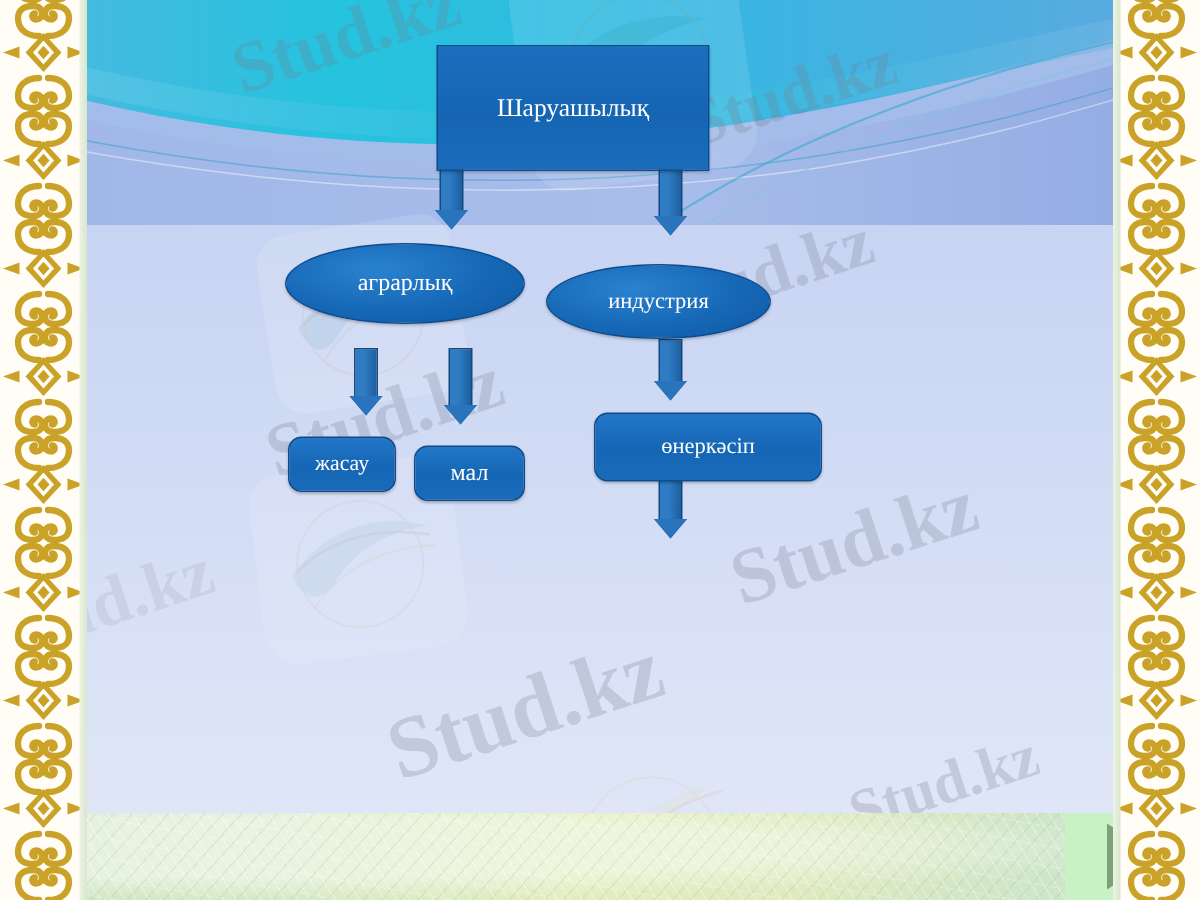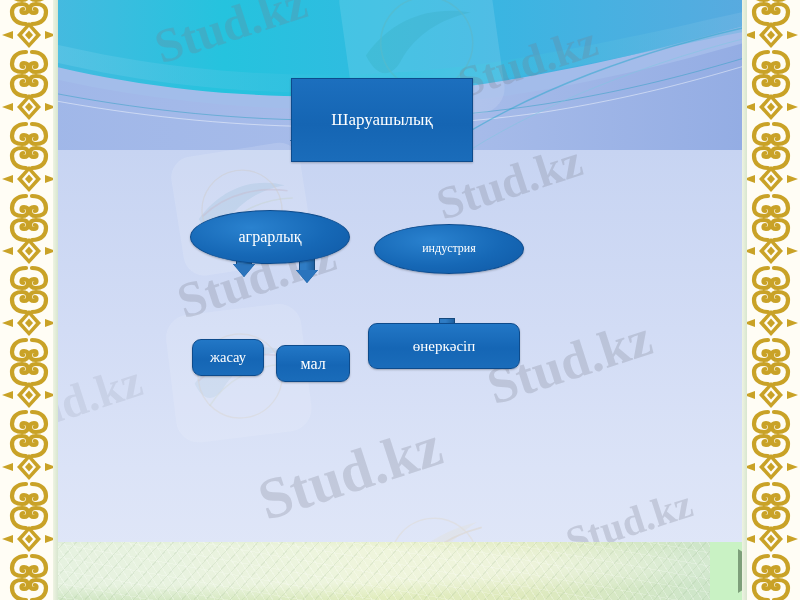--- a/index.html
+++ b/index.html
@@ -61,21 +61,21 @@
   
   .wm{
     position:absolute;color:rgba(120,125,140,.26);
     font-family:"Liberation Serif","DejaVu Serif",serif;
     font-weight:700;white-space:nowrap;pointer-events:none;
     transform-origin:left top;
   }
 
   
   .shape{position:absolute;display:flex;align-items:center;justify-content:center;
-    color:#ffffff;text-align:right;line-height:1.1;margin-top:48px;}
+    color:#ffffff;text-align:right;line-height:1.1;}
 
   .rect-main{
     background:linear-gradient(180deg,#1c6fbe 0%,#1565b3 55%,#1a6cba 100%);
     border:1px solid #0d4b8c;
     box-shadow:0 1px 2px rgba(0,0,0,.25);
   }
   .round-box{
     background:linear-gradient(180deg,#2277c6 0%,#1566b5 55%,#1a6cba 100%);
     border:1px solid #0d4b8c;border-radius:9px;
     box-shadow:0 1px 2px rgba(0,0,0,.25);
@@ -247,33 +247,33 @@
   </div>
 
   <div class="shape rect-main" style="left:291px;top:30px;width:180px;height:82px;font-size:17px;">
     <span>Шаруашылық</span>
   </div>
 
   <div class="shape ellipse" style="left:190px;top:162px;width:158px;height:52px;font-size:16px;">
     <span>аграрлық</span>
   </div>
 
-  <div class="shape ellipse" style="left:374px;top:176px;width:148px;height:48px;font-size:12px;">
+  <div class="shape ellipse" style="left:364px;top:176px;width:148px;height:48px;font-size:15px;">
     <span>индустрия</span>
   </div>
 
   <div class="shape round-box" style="left:192px;top:291px;width:70px;height:35px;font-size:14.5px;">
     <span>жасау</span>
   </div>
 
   <div class="shape round-box" style="left:276px;top:297px;width:72px;height:35px;font-size:16px;">
     <span>мал</span>
   </div>
 
-  <div class="shape round-box" style="left:368px;top:275px;width:150px;height:44px;font-size:15px;">
+  <div class="shape round-box" style="left:396px;top:275px;width:150px;height:44px;font-size:15px;">
     <span>өнеркәсіп</span>
   </div>
 
   <div class="list-box" style="left:355px;top:365px;width:318px;height:170px;">
     <div class="list-line">1.Электр энергетика</div>
     <div class="list-line">2.Металлургия</div>
     <div class="list-line">3.Машина жасау</div>
     <div class="list-line struck">4.Химия кешені</div>
     <div class="list-line">5.Жеңіл өнеркәсіп</div>
   </div>

